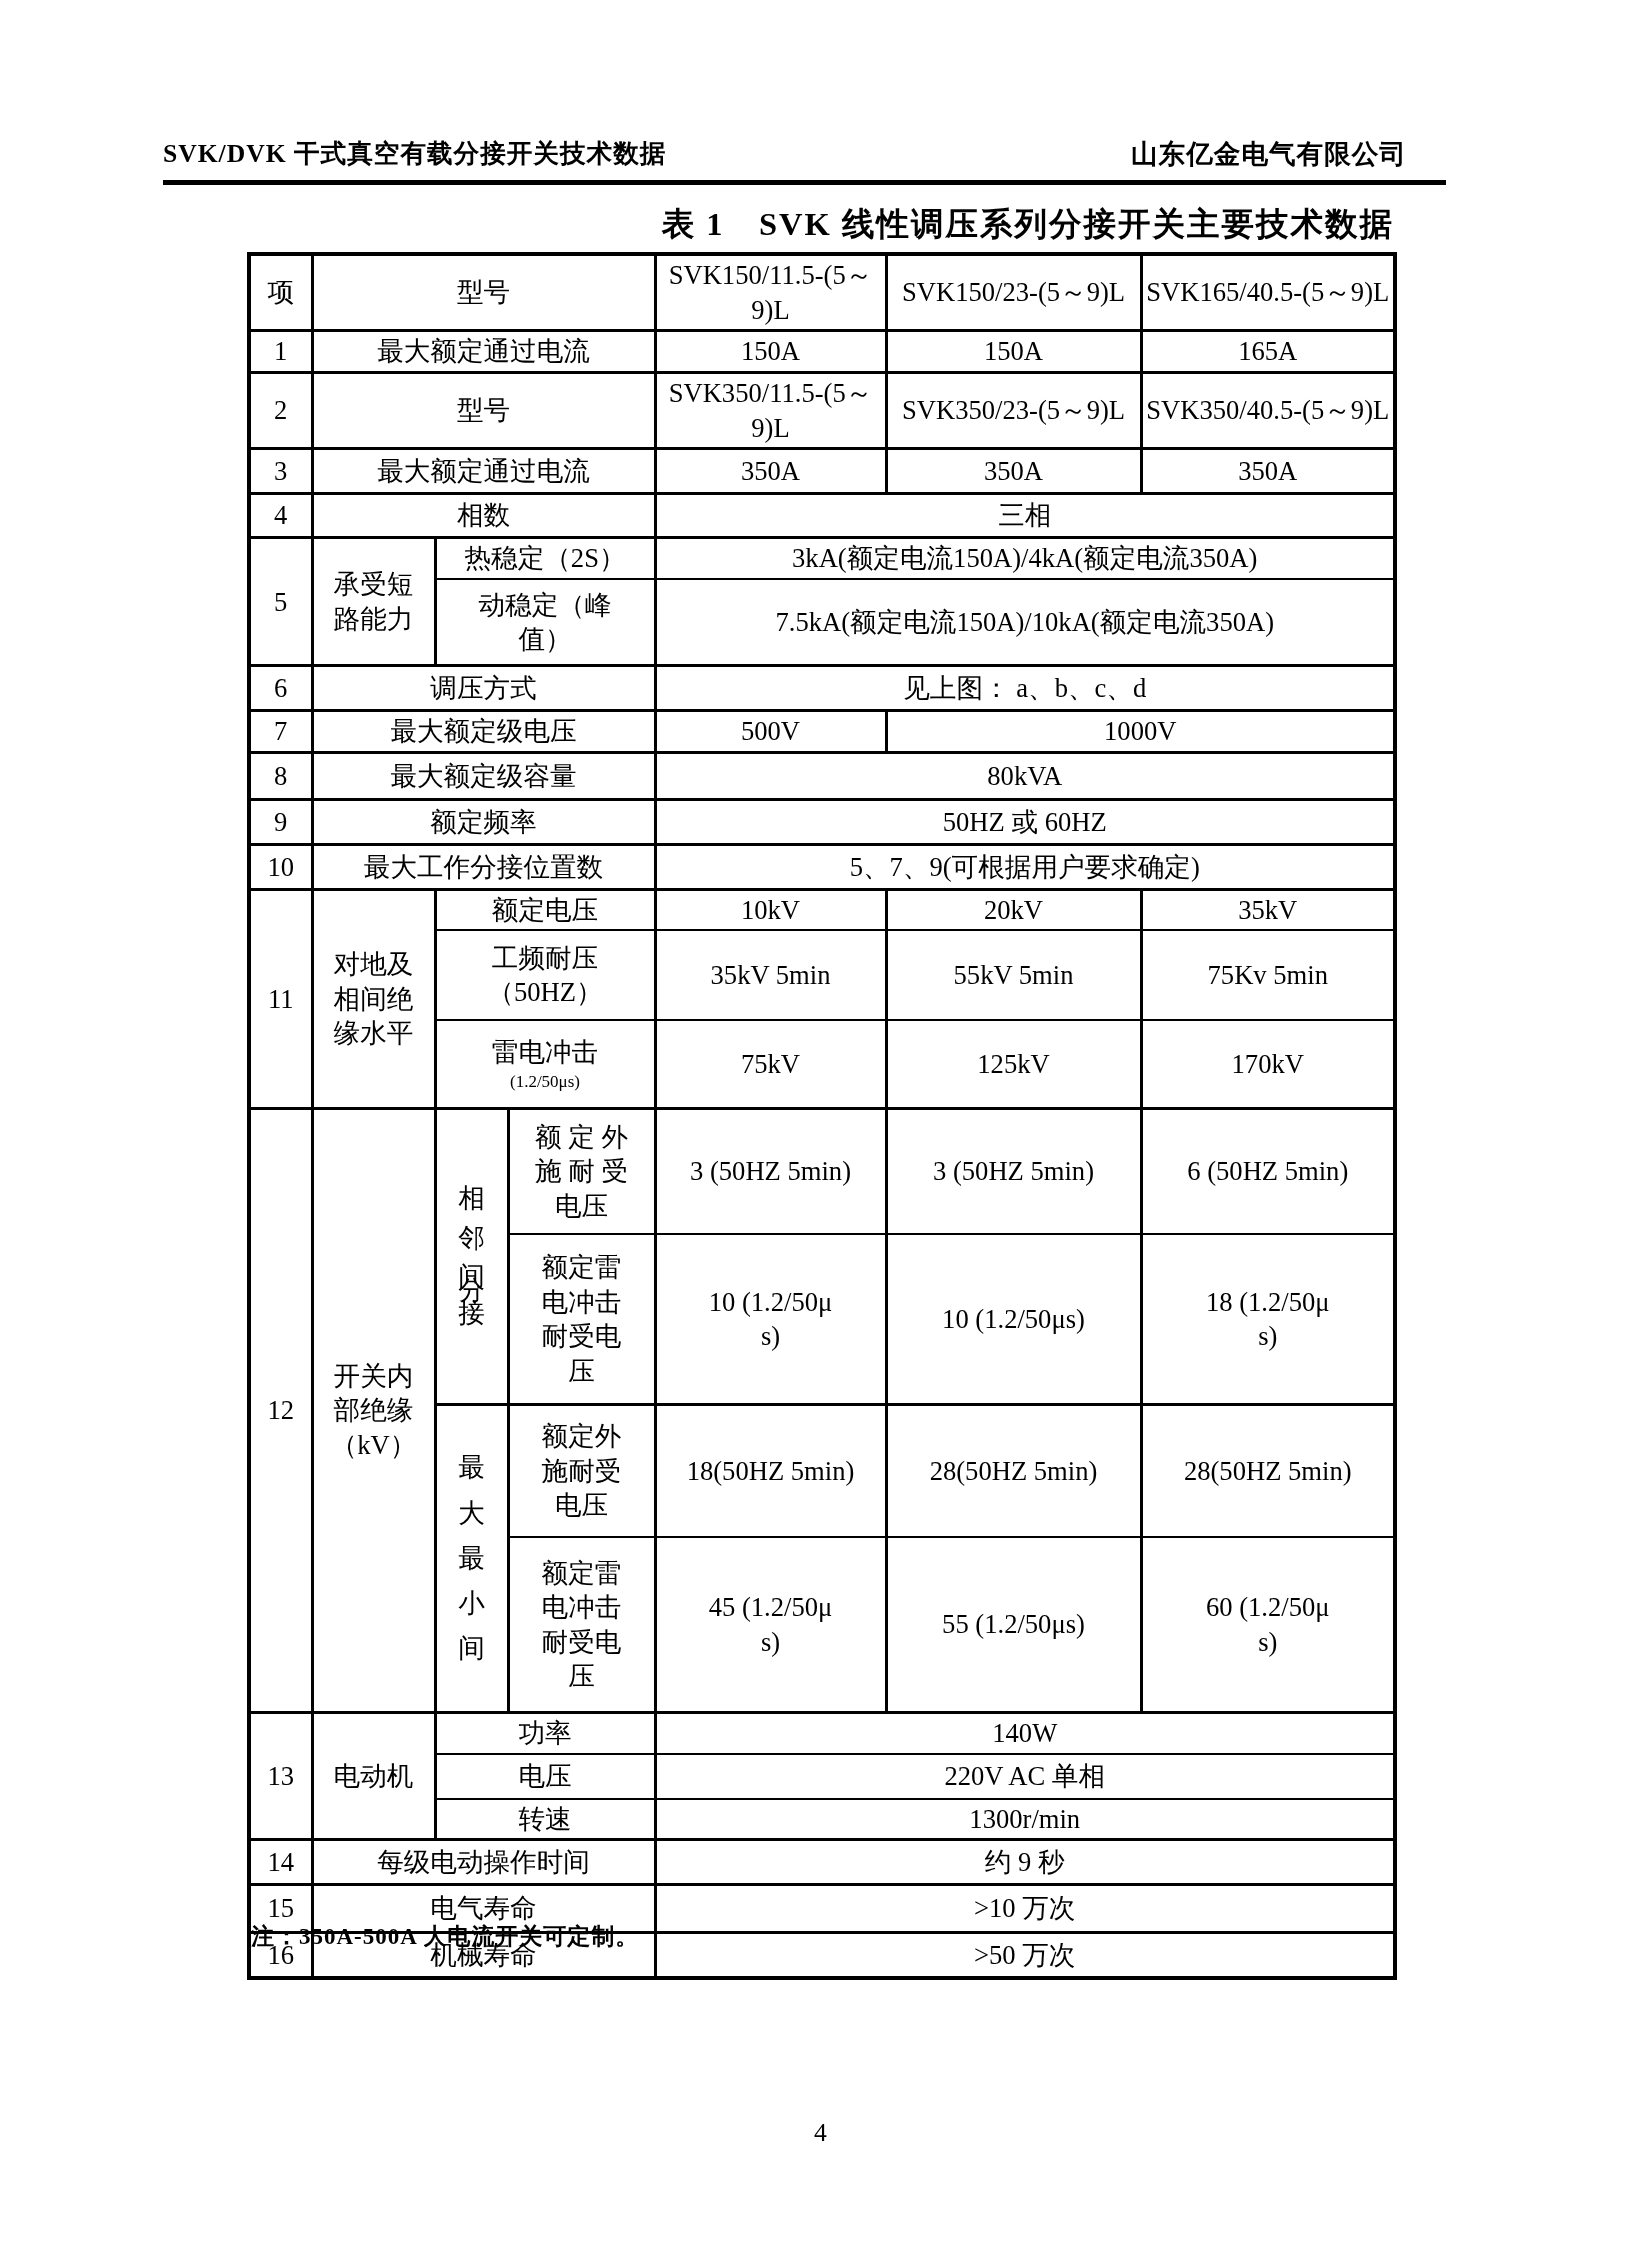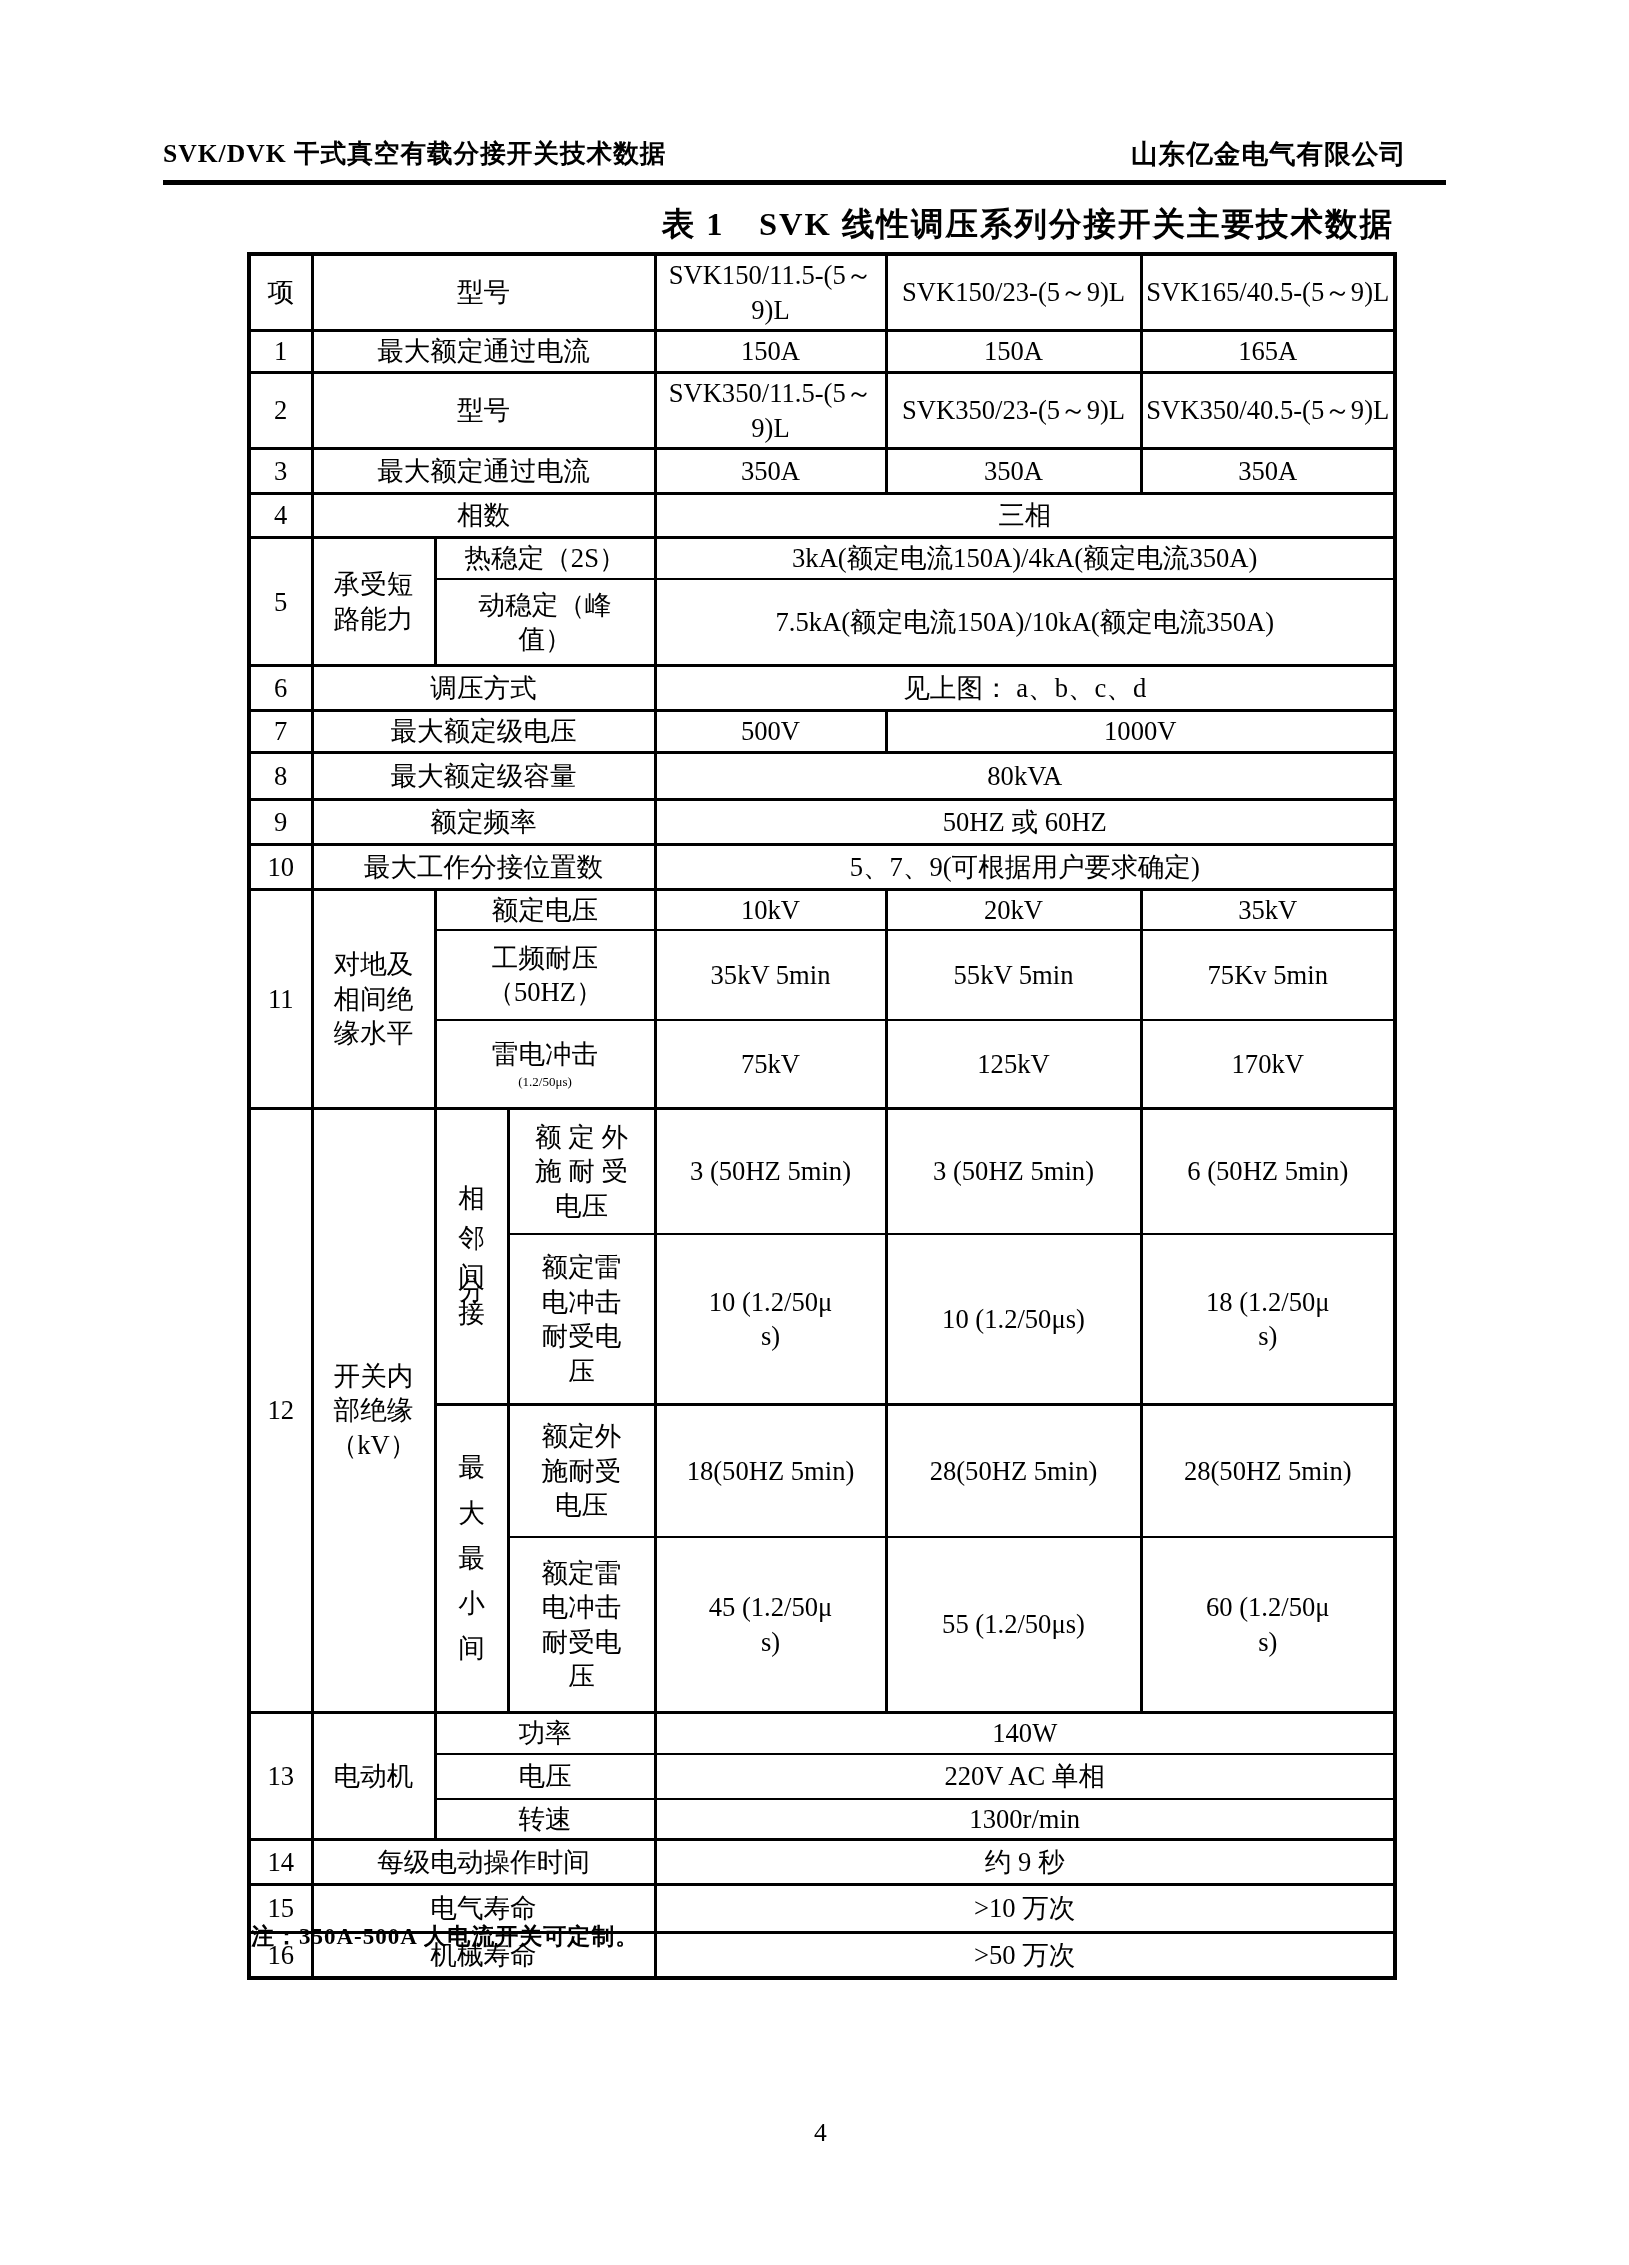--- a/index.html
+++ b/index.html
@@ -18,21 +18,21 @@
   table.spec td {
     border:2px solid #000; border-left-width:3px; border-right-width:3px;
     text-align:center; vertical-align:middle; padding:2px; font-size:26.6px; line-height:1.3;
     overflow:hidden;
   }
   tr.maj > td { border-top-width:3.9px; }
   td.small { font-size:21.7px; letter-spacing:0; }
   .pre { white-space:pre-line; }
   .glabel { white-space:pre-line; line-height:1.7; }
   .sublbl { white-space:pre-line; line-height:1.6; }
-  .tiny { font-size:13px; margin-top:2px; }
+  .tiny { font-size:17px; margin-top:2px; }
   .vstack { line-height:1.5; }
   .ovl { position:relative; height:35px; }
   .ovl span { position:absolute; left:50%; transform:translateX(-50%); }
   .ovl .o1 { top:-2px; }
   .ovl .o2 { top:11.8px; }
   .vg2 { white-space:pre-line; line-height:1.7; }
   .note { position:absolute; left:251px; top:1921px; font-size:23px; font-weight:bold; letter-spacing:1px; }
   .pagenum { position:absolute; left:247px; top:2118px; width:1147px; text-align:center; font-size:25.6px; }
 </style>
 </head>

